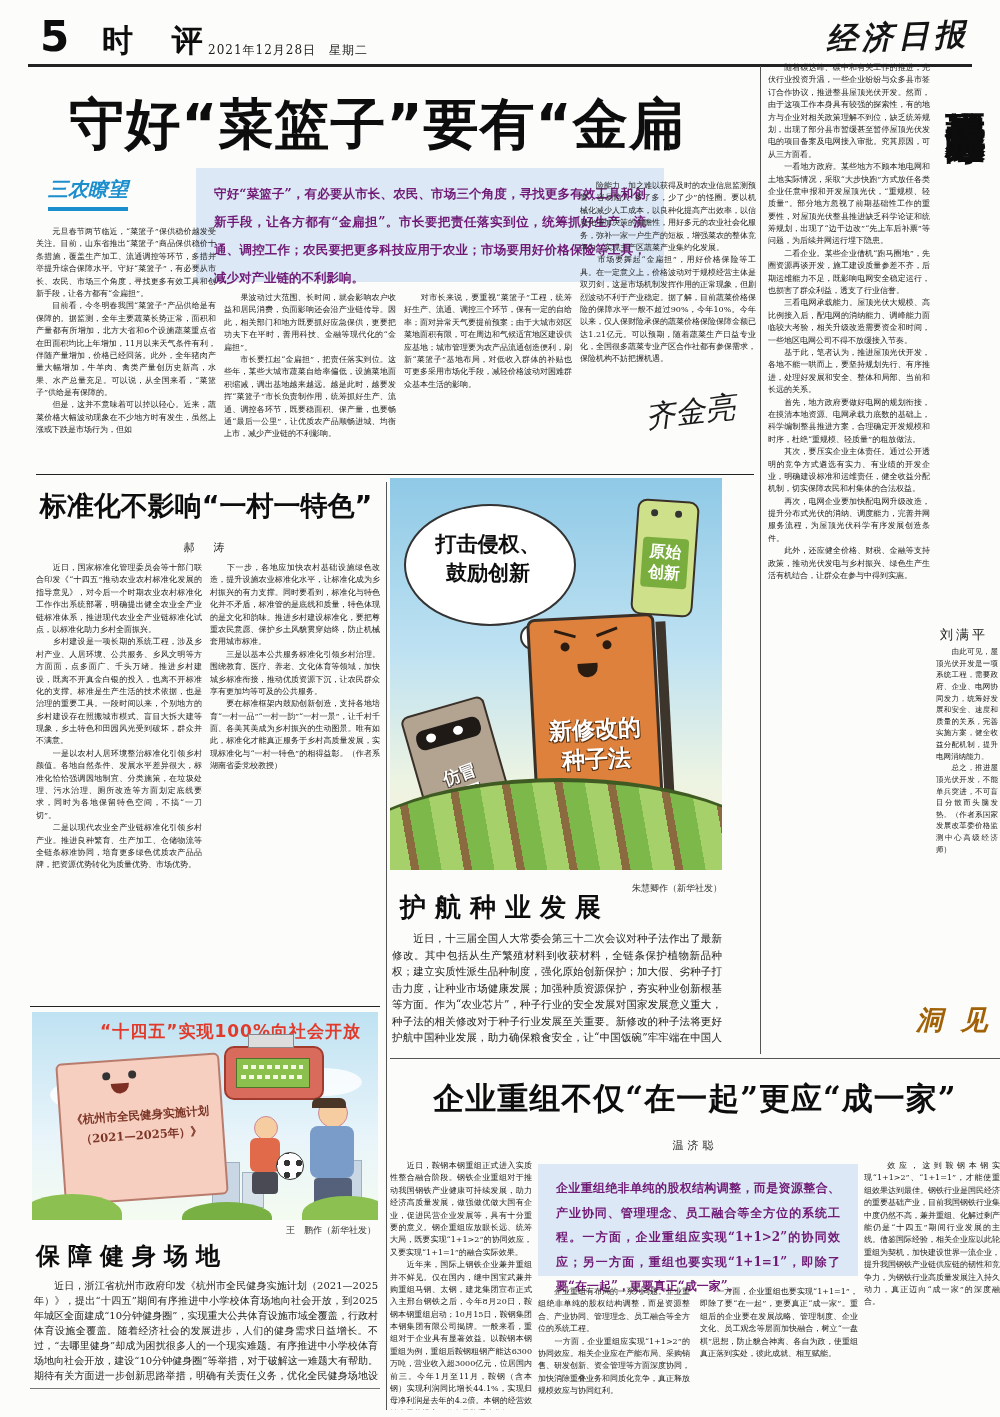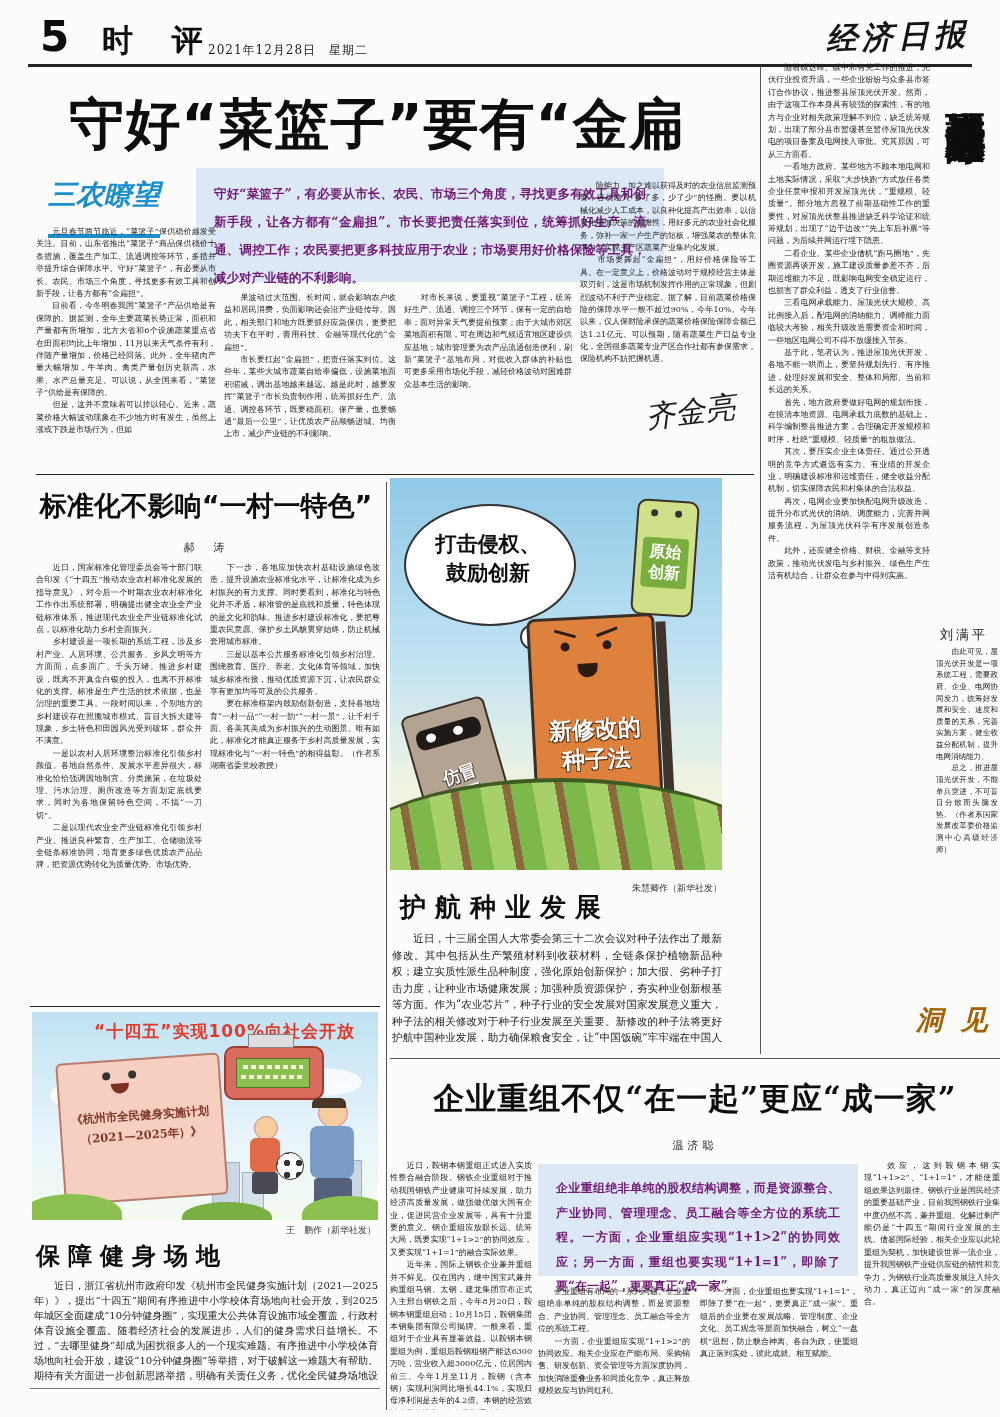--- a/index.html
+++ b/index.html
@@ -27,21 +27,21 @@
   <div class="abs sans hl" style="left:40px;top:12px;font-size:42px;">5</div>
   <div class="abs sans hl" style="left:102px;top:20px;font-size:31px;letter-spacing:14px;">时 评</div>
   <div class="abs" style="left:208px;top:42px;font-size:12px;letter-spacing:1px;">
     <span>2021年12月28日</span>　<span>星期二</span>
   </div>
   <div class="abs" style="right:30px;top:16px;font-size:31px;font-weight:bold;font-style:italic;letter-spacing:5px;transform:rotate(-2deg);color:#151515;">经济日报</div>
   <div class="abs rule" style="left:28px;top:64px;width:944px;height:3px;"></div>
 
   <div class="abs sans hl center" style="left:30px;top:88px;width:694px;font-size:55px;letter-spacing:1px;">守好“菜篮子”要有“金扁担”</div>
 
-  <div class="abs" style="left:48px;top:176px;font-size:28px;font-weight:bold;font-style:italic;color:#1b8ece;border-bottom:4px solid #1b8ece;padding-bottom:20px;font-family:Liberation Sans, sans-serif;">三农瞭望</div>
+  <div class="abs" style="left:48px;top:176px;font-size:20px;font-weight:bold;font-style:italic;color:#1b8ece;border-bottom:4px solid #1b8ece;padding-bottom:4px;font-family:Liberation Sans, sans-serif;">三农瞭望</div>
 
   <div class="abs introbox" style="left:196px;top:168px;width:468px;height:114px;">守好“菜篮子”，有必要从市长、农民、市场三个角度，寻找更多有效工具和创新手段，让各方都有“金扁担”。市长要把责任落实到位，统筹抓好生产、流通、调控工作；农民要把更多科技应用于农业；市场要用好价格保险等工具，减少对产业链的不利影响。</div>
 
   <div class="abs col" style="left:36px;top:226px;width:180px;height:244px;">　　元旦春节两节临近，“菜篮子”保供稳价越发受关注。目前，山东省推出“菜篮子”商品保供稳价十条措施，覆盖生产加工、流通调控等环节，多措并举提升综合保障水平。守好“菜篮子”，有必要从市长、农民、市场三个角度，寻找更多有效工具和创新手段，让各方都有“金扁担”。
 　　目前看，今冬明春我国“菜篮子”产品供给是有保障的。据监测，全年主要蔬菜长势正常，面积和产量都有所增加，北方大省和6个设施蔬菜重点省在田面积均比上年增加，11月以来天气条件有利，伴随产量增加，价格已经回落。此外，全年猪肉产量大幅增加，牛羊肉、禽类产量创历史新高，水果、水产总量充足。可以说，从全国来看，“菜篮子”供给是有保障的。
 　　但是，这并不意味着可以掉以轻心。近来，蔬菜价格大幅波动现象在不少地方时有发生，虽然上涨或下跌是市场行为，但如</div>
   <div class="abs col" style="left:224px;top:292px;width:172px;height:178px;">　　果波动过大范围、长时间，就会影响农户收益和居民消费，负面影响还会沿产业链传导。因此，相关部门和地方既要抓好应急保供，更要把功夫下在平时，善用科技、金融等现代化的“金扁担”。
 　　市长要扛起“金扁担”，把责任落实到位。这些年，某些大城市蔬菜自给率偏低，设施菜地面积缩减，调出基地越来越远。越是此时，越要发挥“菜篮子”市长负责制作用，统筹抓好生产、流通、调控各环节，既要稳面积、保产量，也要畅通“最后一公里”，让优质农产品顺畅进城、均衡上市，减少产业链的不利影响。</div>
   <div class="abs col" style="left:404px;top:292px;width:168px;height:178px;">　　对市长来说，要重视“菜篮子”工程，统筹好生产、流通、调控三个环节，保有一定的自给率；面对异常天气要提前预案；由于大城市郊区菜地面积有限，可在周边和气候适宜地区建设供应基地；城市管理要为农产品流通创造便利，刷新“菜篮子”基地布局，对低收入群体的补贴也可更多采用市场化手段，减轻价格波动对困难群众基本生活的影响。</div>
   <div class="abs col" style="left:580px;top:164px;width:176px;height:306px;margin-top:16px;">　　险能力，加之难以获得及时的农业信息监测预警，容易陷入“多了多，少了少”的怪圈。要以机械化减少人工成本，以良种化提高产出效率，以信息化增加决策的前瞻性，用好多元的农业社会化服务，弥补一家一户生产的短板，增强菜农的整体竞争力，实现主产区蔬菜产业集约化发展。
@@ -114,21 +114,21 @@
 　　此外，还应健全价格、财税、金融等支持政策，推动光伏发电与乡村振兴、绿色生产生活有机结合，让群众在参与中得到实惠。</div>
   <div class="abs vertical sans hl" style="left:934px;top:80px;width:64px;height:538px;font-size:40px;letter-spacing:1px;line-height:64px;text-align:justify;">推进屋顶光伏开发切忌大呼隆</div>
   <div class="abs" style="left:940px;top:626px;font-size:13px;letter-spacing:3px;">刘满平</div>
   <div class="abs col" style="left:936px;top:646px;width:62px;height:348px;font-size:7.5px;">　　由此可见，屋顶光伏开发是一项系统工程，需要政府、企业、电网协同发力，统筹好发展和安全、速度和质量的关系，完善实施方案，健全收益分配机制，提升电网消纳能力。
 　　总之，推进屋顶光伏开发，不能单兵突进，不可盲目分散而头脑发热。（作者系国家发展改革委价格监测中心高级经济师）</div>
   <div class="abs sans" style="left:916px;top:1002px;font-size:27px;font-weight:bold;font-style:italic;color:#a16207;letter-spacing:4px;">洞 见</div>
 
   <div class="abs cartoon" style="left:32px;top:1012px;width:346px;height:208px;background:linear-gradient(180deg,#bfe2f2 0%,#e8f4fa 60%,#f4fbf0 100%);">
     <div class="abs" style="left:18px;top:66px;width:90px;height:34px;background:#fff;border-radius:50%;opacity:.8;"></div>
     <div class="abs" style="left:250px;top:56px;width:80px;height:28px;background:#fff;border-radius:50%;opacity:.8;"></div>
-    <div class="abs sans center" style="left:6px;top:8px;width:373px;font-size:17px;font-weight:bold;color:#e23a2a;letter-spacing:1px;">“十四五”实现100%向社会开放</div>
+    <div class="abs sans center" style="left:12px;top:8px;width:373px;font-size:17px;font-weight:bold;color:#e23a2a;letter-spacing:1px;">“十四五”实现100%向社会开放</div>
 
     <div class="abs" style="left:180px;top:150px;width:26px;height:44px;background:#c9d7e4;border:1px solid #9fb2c4;"></div>
     <div class="abs" style="left:210px;top:160px;width:20px;height:34px;background:#d6e1ea;border:1px solid #9fb2c4;"></div>
     <div class="abs" style="left:300px;top:148px;width:28px;height:46px;background:#c9d7e4;border:1px solid #9fb2c4;"></div>
 
     <div class="abs" style="left:28px;top:46px;width:160px;height:138px;background:#f6cfc0;border:2px solid #b97c6c;border-radius:6px;transform:rotate(-4deg);">
       <div class="abs" style="left:44px;top:10px;width:8px;height:8px;background:#333;border-radius:50%;"></div>
       <div class="abs" style="left:70px;top:10px;width:8px;height:8px;background:#333;border-radius:50%;"></div>
       <div class="abs" style="left:52px;top:22px;width:18px;height:10px;background:#7c2f22;border-radius:0 0 10px 10px;"></div>
       <div class="abs center" style="left:6px;top:46px;width:146px;font-size:11.5px;font-weight:bold;color:#7c3526;line-height:1.7;">

